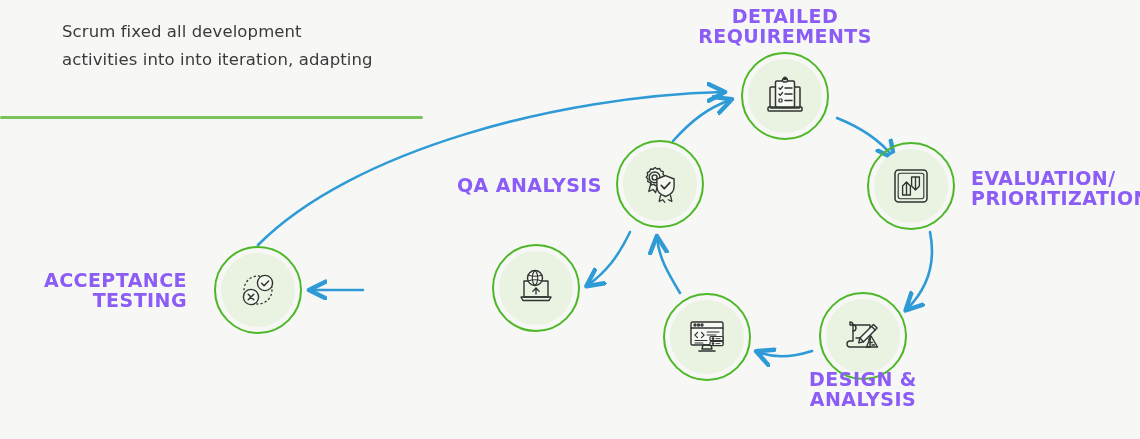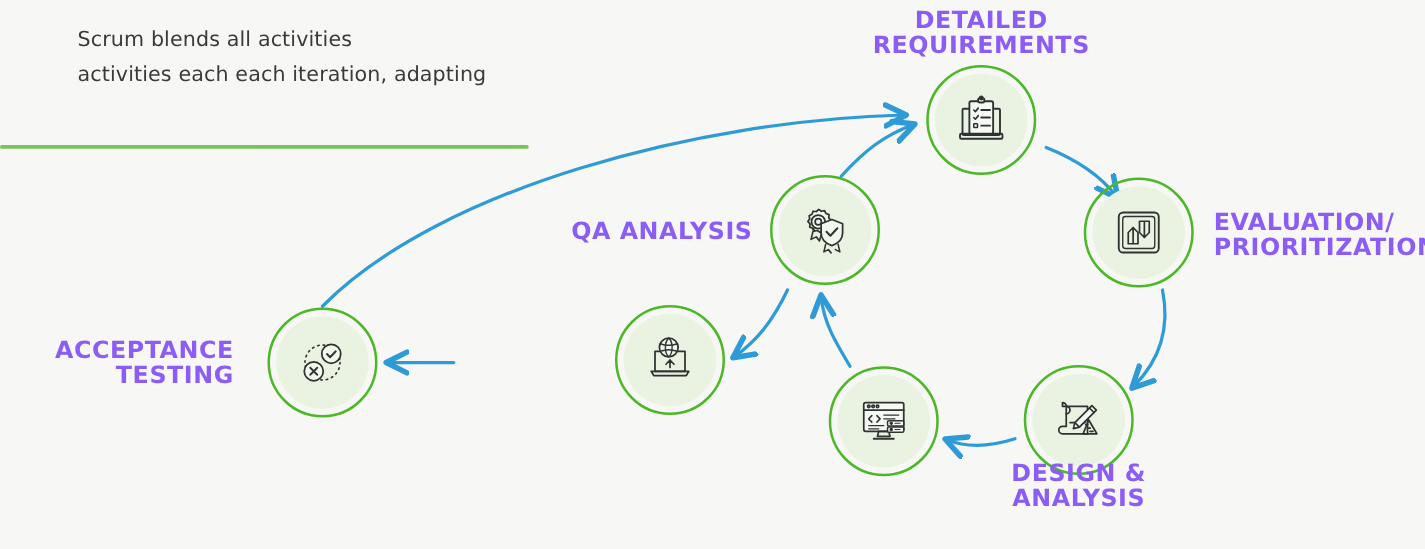--- a/index.html
+++ b/index.html
@@ -52,22 +52,22 @@
   .lbl.l{text-align:left;}
 
   svg.arrows{position:absolute;left:0;top:0;width:1140px;height:439px;pointer-events:none;}
 </style>
 </head>
 <body>
 
 <div id="stage">
 
   <div class="caption">
-    <div>Scrum blends all activities</div>
-    <div>activities each each iteration, adapting</div>
+    <div>Scrum fixed all development</div>
+    <div>activities into into iteration, adapting</div>
   </div>
   <div class="caption-rule"></div>
 
   <svg class="arrows" viewBox="0 0 1140 439">
     <defs>
       <marker id="ah" markerWidth="9" markerHeight="9" refX="6.2" refY="4" orient="auto">
         <path d="M0.6,0.8 L7,4 L0.6,7.2" fill="none" stroke="#2e9bd6" stroke-width="1.7" stroke-linecap="round" stroke-linejoin="round"></path>
       </marker>
     </defs>
     <g fill="none" stroke="#2e9bd6" stroke-width="2.6" stroke-linecap="round" marker-end="url(#ah)">

